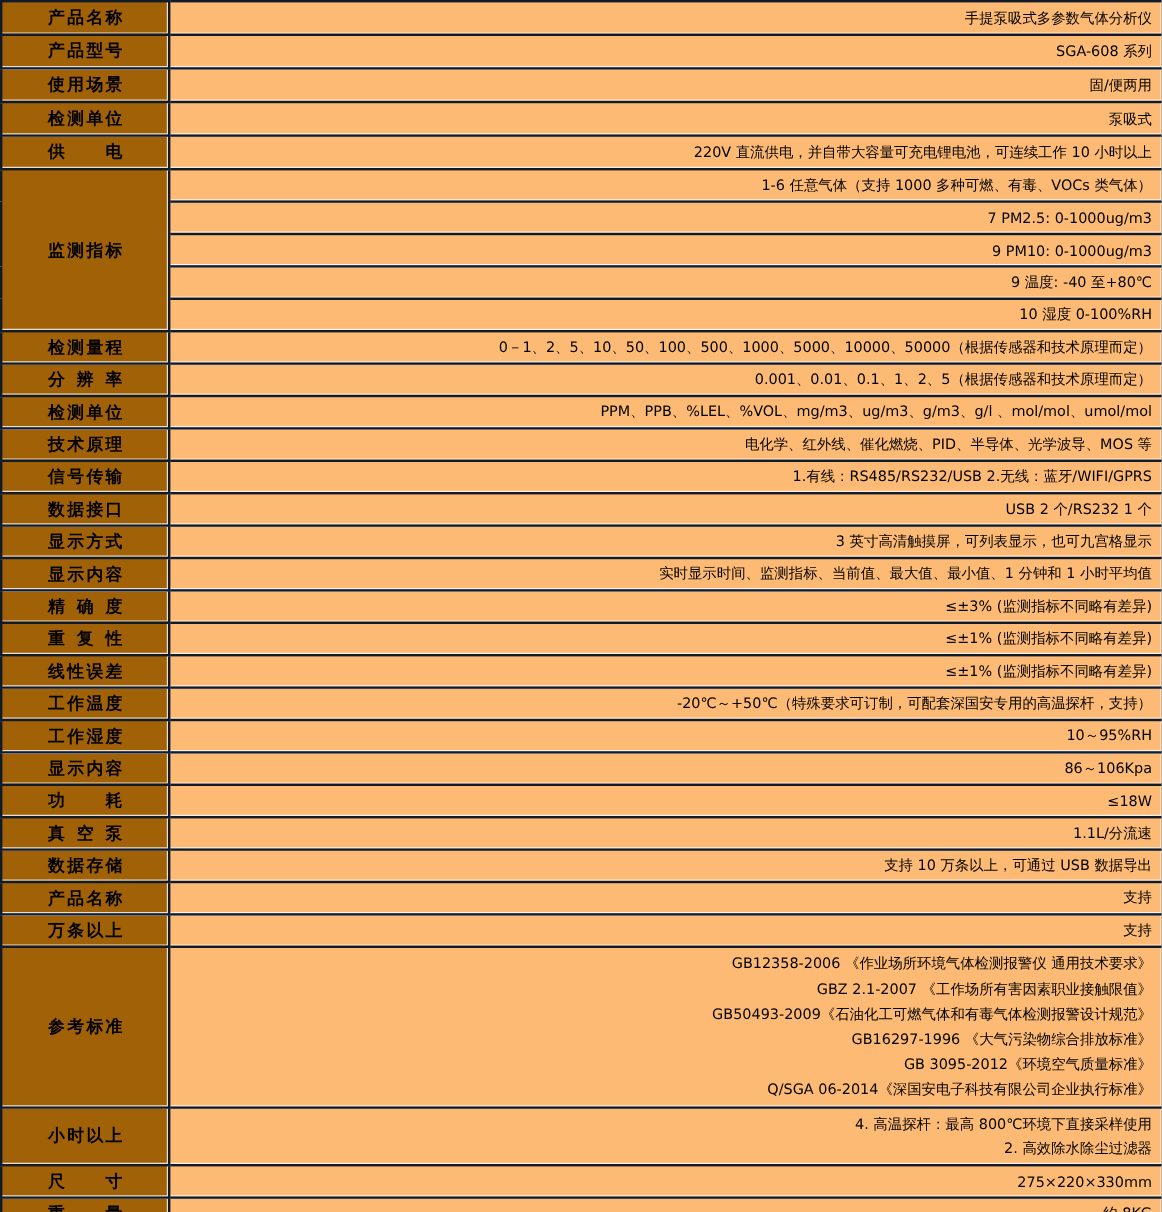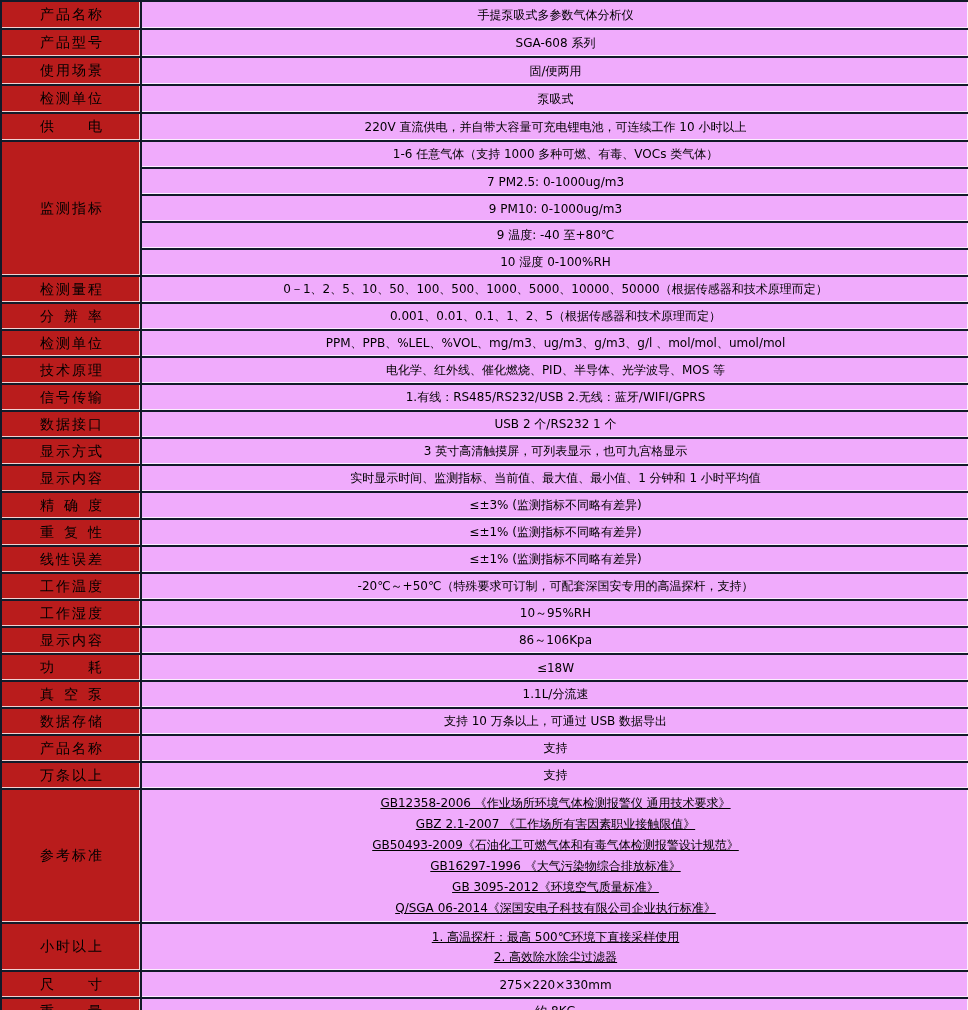--- a/index.html
+++ b/index.html
@@ -23,42 +23,41 @@
     box-shadow: inset -1px -1px 0 rgba(255,255,255,0.8);
     vertical-align: middle;
     overflow: hidden;
     white-space: nowrap;
   }
   tr.spec-row { height: 27px; }
   tr.tall { height: 28px; }
 
   td.label {
     width: 140px;
-    background: #b91c1c;
-    font-weight: normal;
+    background: #a16207;
+    font-weight: bold;
     font-size: 14px;
     padding: 0 38px;
     text-align: justify;
     text-align-last: justify;
     letter-spacing: 0;
   }
   td.value {
-    background: #f0abfc;
+    background: #fdba74;
     font-size: 12px;
     padding: 0 8px 0 9px;
-    text-align: center;
+    text-align: right;
   }
   td.value.stack {
     white-space: normal;
     padding: 3px 8px 3px 9px;
   }
   td.value.stack div {
     line-height: 20px;
     white-space: nowrap;
-    text-decoration: underline;
   }
   td.value.stack.compact div {
     line-height: 21px;
   }
 </style>
 </head>
 <body>
 
 <div class="spec-wrap">
   <table class="spec">
@@ -186,21 +185,21 @@
             <div>GBZ 2.1-2007 《工作场所有害因素职业接触限值》</div>
             <div>GB50493-2009《石油化工可燃气体和有毒气体检测报警设计规范》</div>
             <div>GB16297-1996 《大气污染物综合排放标准》</div>
             <div>GB 3095-2012《环境空气质量标准》</div>
             <div>Q/SGA 06-2014《深国安电子科技有限公司企业执行标准》</div>
           </td>
         </tr>
         <tr class="spec-row">
           <td class="label">小时以上</td>
           <td class="value stack">
-            <div>1.   高温探杆：最高 500℃环境下直接采样使用</div>
+            <div>4.   高温探杆：最高 800℃环境下直接采样使用</div>
             <div>2.   高效除水除尘过滤器</div>
           </td>
         </tr>
         <tr class="spec-row">
           <td class="label">尺寸</td>
           <td class="value">275×220×330mm</td>
         </tr>
         <tr class="spec-row">
           <td class="label">重量</td>
           <td class="value">约 8KG</td>

